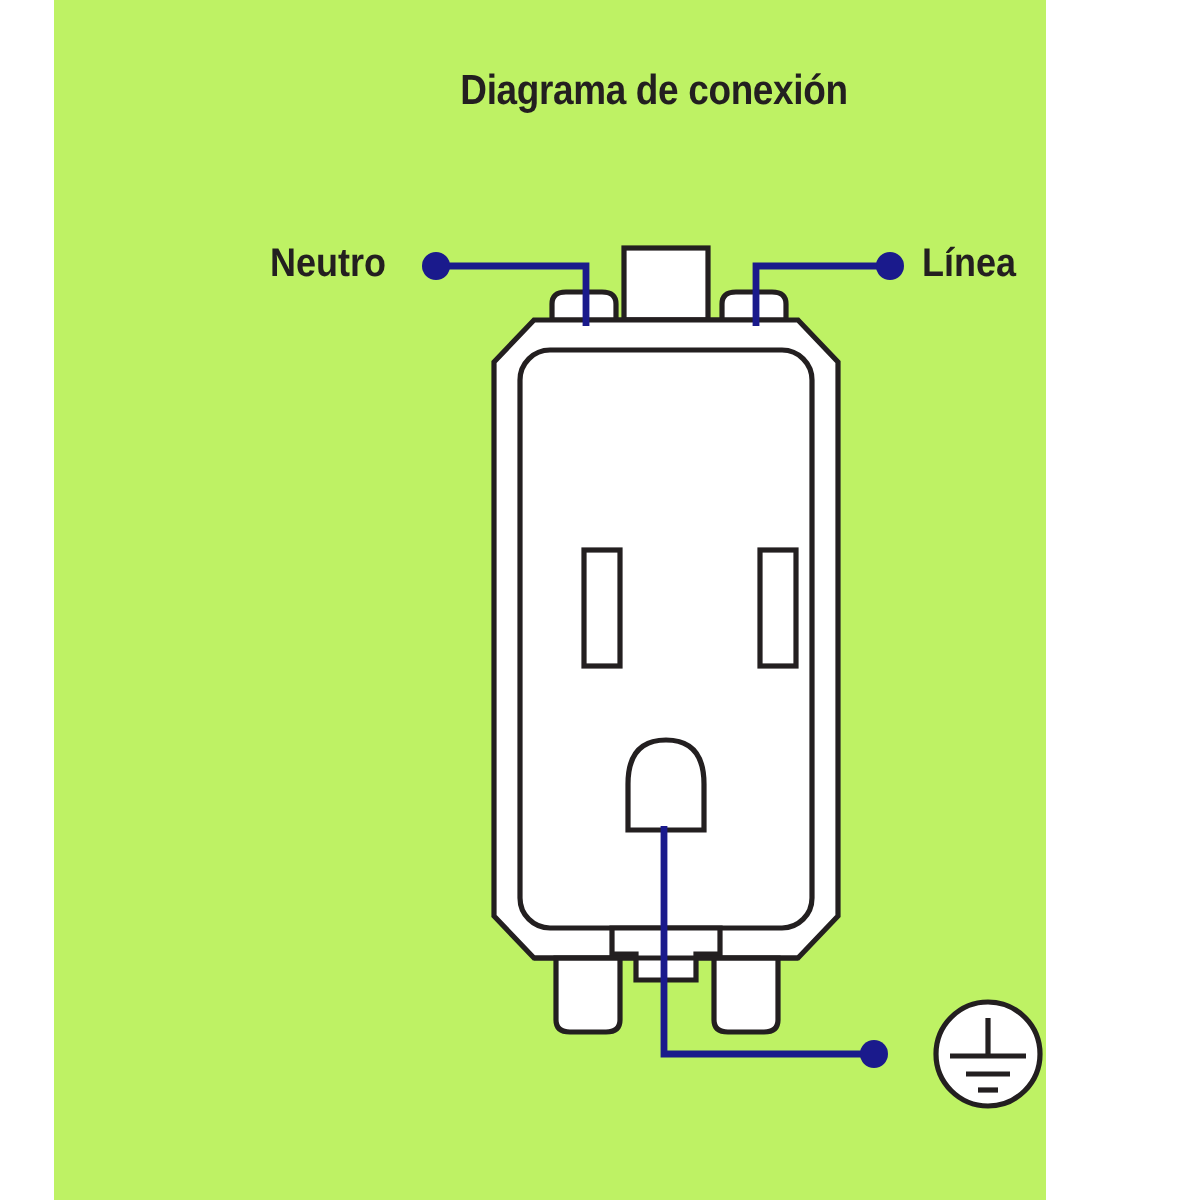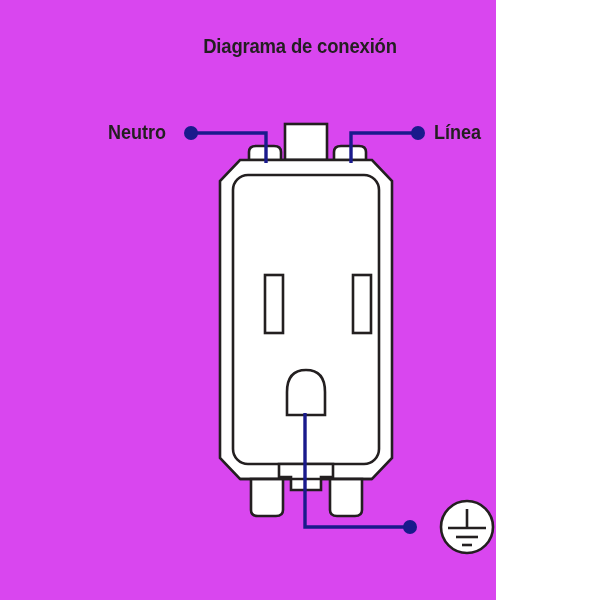--- a/index.html
+++ b/index.html
@@ -7,22 +7,23 @@
     padding: 0;
     background: #ffffff;
   }
   body {
     font-family: "Liberation Sans", sans-serif;
   }
   #diagram-root {
     position: relative;
     width: 496px;
     height: 600px;
-    background: #d946ef;
+    background: #bef264;
     overflow: hidden;
+    margin-left: 27px;
   }
   #diagram-title {
     position: absolute;
     left: 0;
     top: 34px;
     width: 600px;
     text-align: center;
     font-family: "Liberation Sans", sans-serif;
     font-size: 21px;
     font-weight: 600;

